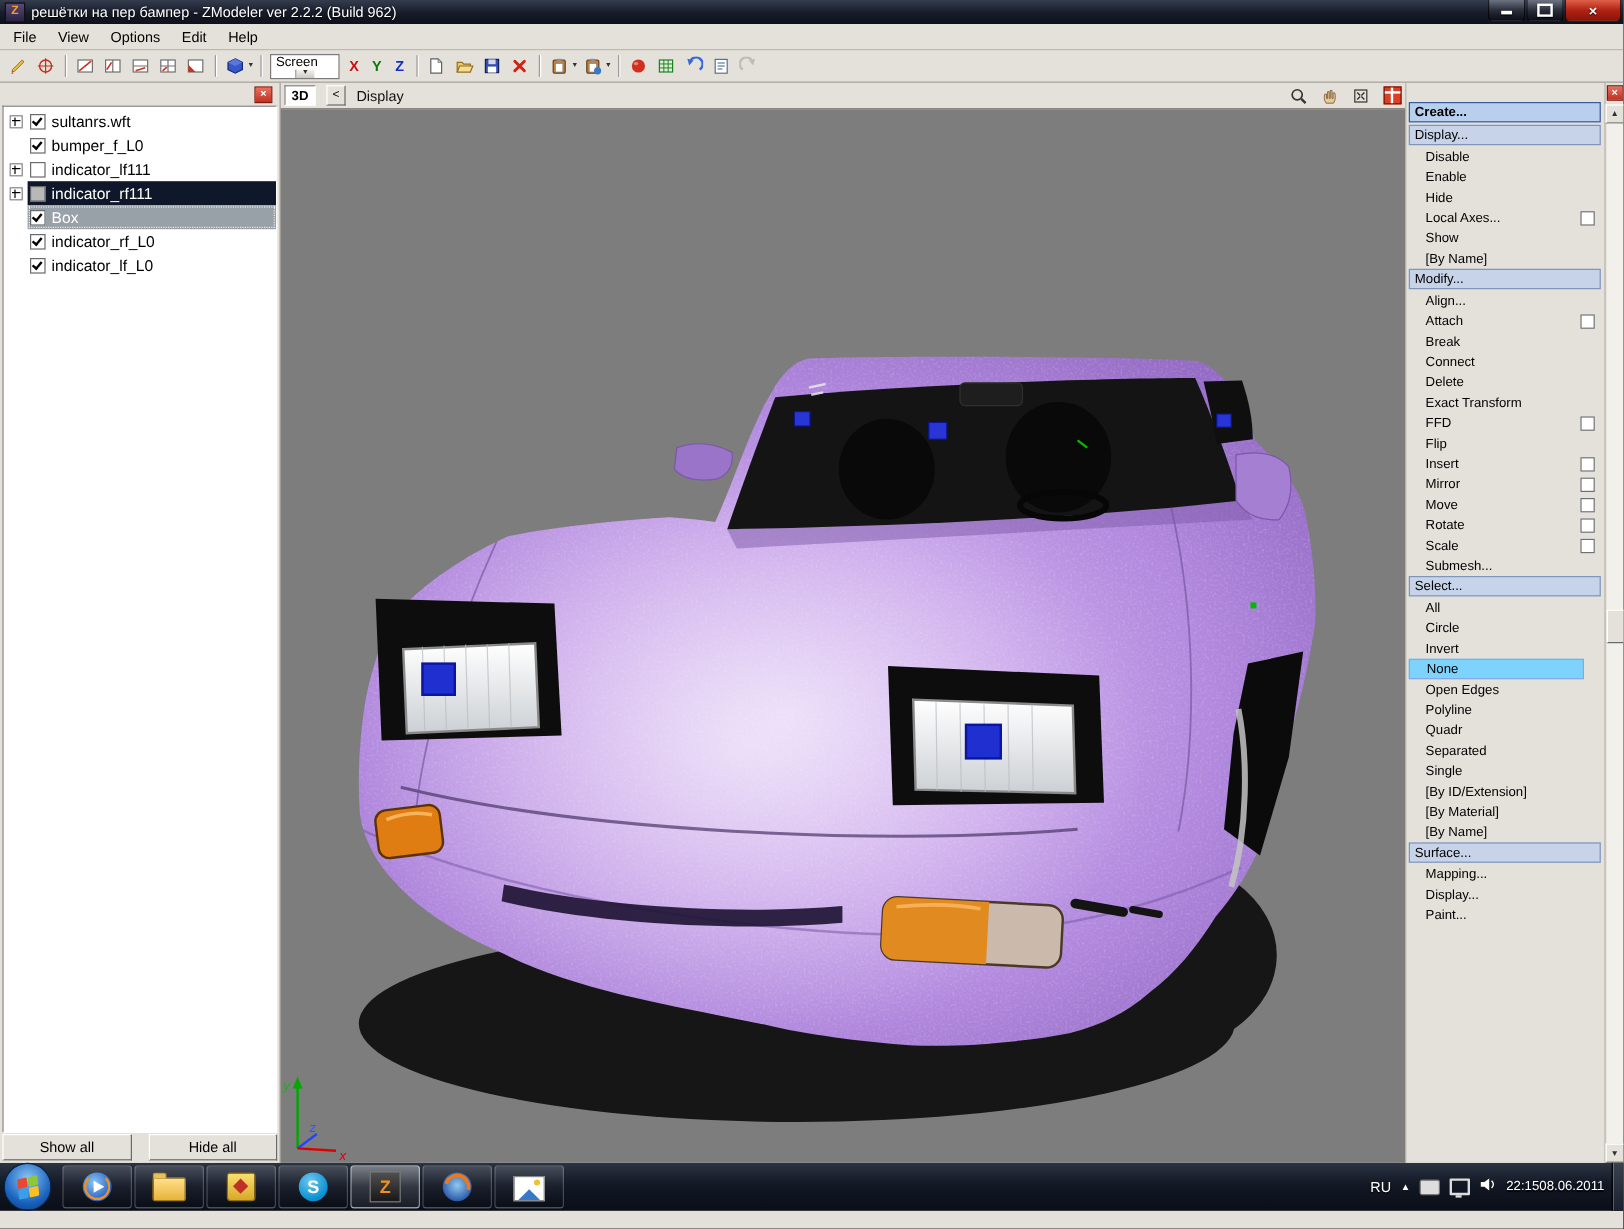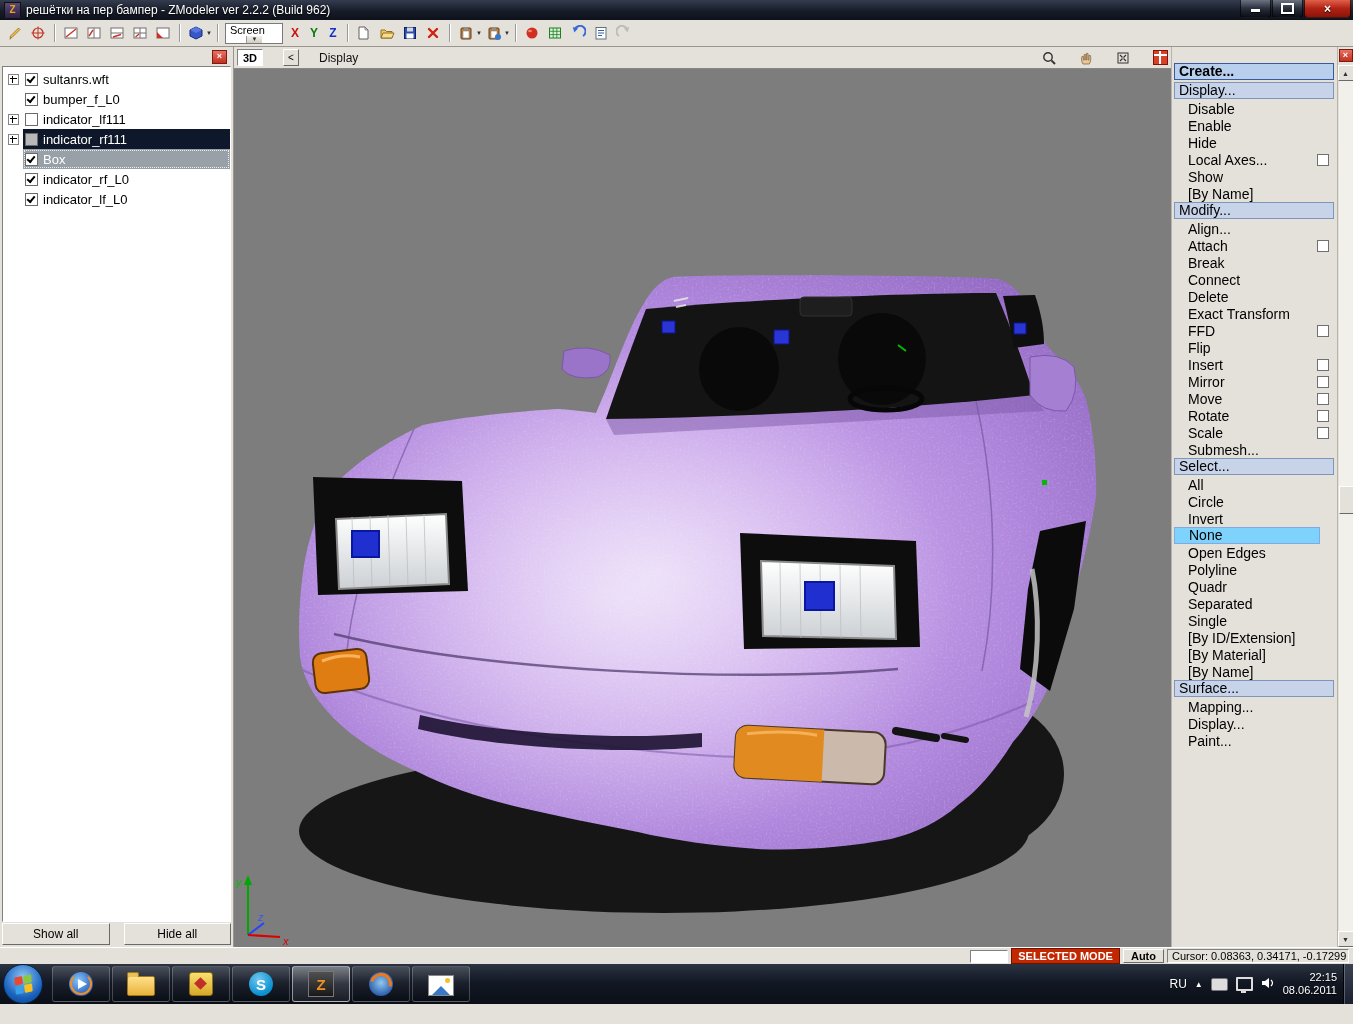--- a/index.html
+++ b/index.html
@@ -49,35 +49,35 @@
   .cb{width:11px;height:11px;background:#fff;border:1px solid #6a6a6a;position:relative;flex:none;}
   .cb.checked::after{content:"";position:absolute;left:1px;top:2px;width:6px;height:3px;border-left:2px solid #000;border-bottom:2px solid #000;transform:rotate(-50deg);}
   .cb.partial{background:#b8b8b8;}
   .tree-row.selected .hl{background:#0f172a;color:#fff;}
   .tree-row.focused .hl{background:#98a0a8;color:#fff;outline:1px dotted #eee;outline-offset:-2px;}
   .tree-buttons{height:22px;display:flex;gap:14px;padding:1px 2px 2px 2px;}
   .btn{flex:1;font-size:12px;font-family:inherit;background:#e4e1da;border:1px solid;border-color:#fff #6a6a6a #6a6a6a #fff;box-shadow:1px 1px 0 #000 inset transparent;cursor:pointer;padding:0;}
 
   
   .viewport{flex:1;display:flex;flex-direction:column;min-width:0;}
-  .vp-head{height:21px;background:#e4e1da;border-bottom:1px solid #8a8680;display:flex;align-items:center;gap:20px;padding:0 3px;}
+  .vp-head{height:21px;background:#e4e1da;border-bottom:1px solid #8a8680;display:flex;align-items:center;gap:9px;padding:0 3px;}
   .vp-3d{width:24px;height:15px;background:#fff;border:1px solid;border-color:#808080 #fff #fff #808080;font-size:11px;font-weight:bold;display:flex;align-items:center;justify-content:center;}
   .vp-back{width:14px;height:15px;background:#e4e1da;border:1px solid;border-color:#fff #6a6a6a #6a6a6a #fff;font-size:10px;display:flex;align-items:center;justify-content:center;}
   .vp-name{font-size:12px;color:#111;}
   .vp-spacer{flex:1;}
   .vp-ico{width:17px;height:17px;display:flex;align-items:center;justify-content:center;}
   .vp-max{width:13px;height:13px;background:#d84028;border:1px solid #7c1408;position:relative;margin-left:2px;}
   .vp-max::before{content:"";position:absolute;left:0;right:0;top:3px;height:2px;background:#fff;}
   .vp-max::after{content:"";position:absolute;top:0;bottom:0;left:5px;width:2px;background:#fff;}
   .vp-canvas{flex:1;position:relative;background:#7d7d7d;overflow:hidden;}
   .vp-canvas svg{position:absolute;left:0;top:0;}
 
   
   .right-panel{width:165px;background:#e4e1da;padding-top:16px;border-left:1px solid #b8b4ac;}
-  .rp-row{height:17px;display:flex;align-items:flex-end;font-size:14px;color:#000;position:relative;box-sizing:border-box;}
+  .rp-row{height:17px;display:flex;align-items:center;font-size:11px;color:#000;position:relative;box-sizing:border-box;}
   .rp-header{background:#c6d3e8;border:1px solid #8096b8;margin:0 3px 1px 2px;padding-left:4px;}
   .rp-top{background:#b9cfee;border:1px solid #3a5a9c;margin:0 3px 2px 2px;padding-left:4px;font-weight:bold;}
   .rp-item{padding-left:16px;}
   .rp-item.selected{background:#7dd3fc;border:1px solid #84a8e0;margin:0 17px 0 2px;padding-left:14px;}
   .rp-cb{position:absolute;right:8px;top:3px;width:10px;height:10px;background:#fff;border:1px solid #707070;}
 
   
   .scroll-col{width:15px;background:#e4e1da;display:flex;flex-direction:column;align-items:center;border-left:1px solid #b8b4ac;}
   .scroll-col .mini-close{width:12px;height:11px;margin:2px 0 3px 0;}
   .scroll-btn{width:14px;height:14px;background:#e4e1da;border:1px solid;border-color:#fff #6a6a6a #6a6a6a #fff;font-size:7px;color:#303030;display:flex;align-items:center;justify-content:center;}
@@ -114,21 +114,21 @@
   .ico-img{width:24px;height:19px;background:#fff;border:1px solid #888;position:relative;overflow:hidden;margin-top:3px;}
   .ico-img::before{content:"";position:absolute;right:3px;top:2px;width:5px;height:5px;border-radius:50%;background:#f0c030;}
   .ico-img::after{content:"";position:absolute;left:1px;bottom:-2px;border-left:11px solid transparent;border-right:11px solid transparent;border-bottom:11px solid #3878c8;}
   .tb-spacer{flex:1;}
   .tray{display:flex;align-items:center;gap:8px;color:#fff;margin-right:6px;}
   .tray-lang{font-size:12px;text-shadow:0 1px 1px #000;}
   .tray-up{font-size:8px;}
   .ti-kb{width:15px;height:11px;background:#ddd;border:1px solid #777;border-radius:2px;}
   .ti-mon{width:13px;height:10px;border:2px solid #ddd;border-radius:1px;position:relative;}
   .ti-mon::after{content:"";position:absolute;left:3px;bottom:-4px;width:5px;height:2px;background:#ddd;}
-  .tray-clock{display:flex;flex-direction:column;align-items:flex-end;font-size:11px;line-height:13px;text-shadow:0 1px 1px #000;}
+  .tray-clock{display:flex;flex-direction:row;align-items:flex-end;font-size:11px;line-height:13px;text-shadow:0 1px 1px #000;}
   .show-desktop{width:9px;height:40px;background:linear-gradient(180deg,#3a4250,#1a2030);border-left:1px solid #000;box-shadow:inset 1px 0 0 rgba(255,255,255,.25);}
 
   svg text{font-family:"Liberation Sans",sans-serif;}
 </style>
 </head>
 <body>
 
 <div class="window">
 
   <div class="titlebar">
@@ -142,20 +142,27 @@
         </span>
       <span class="winbtn">
           <span class="max-box"></span>
         </span>
       <span class="winbtn close">
           <span class="x-glyph">×</span>
         </span>
     </span>
   </div>
 
+  <div class="menubar">
+    <span class="menu-item">File</span>
+    <span class="menu-item">View</span>
+    <span class="menu-item">Options</span>
+    <span class="menu-item">Edit</span>
+    <span class="menu-item">Help</span>
+  </div>
 
   <div class="toolbar">
     <span class="tbico">
         <svg width="16" height="16" viewBox="0 0 16 16">
           <path d="M3 13 l2-.5 8-8 -1.5-1.5 -8 8 Z" fill="#f0c040" stroke="#806020" stroke-width=".7"></path>
           <path d="M3 13 l-.6 1.6 2-.5 Z" fill="#d04030"></path>
         </svg>
       </span>
     <span class="tbico">
         <svg width="16" height="16" viewBox="0 0 16 16">
@@ -626,27 +633,20 @@
     <div class="scroll-col">
       <span class="mini-close">×</span>
       <span class="scroll-btn">▲</span>
       <div class="scroll-track">
         <div class="scroll-thumb"></div>
       </div>
       <span class="scroll-btn">▼</span>
     </div>
   </div>
 
-  <div class="statusbar">
-    <span class="sb-spacer"></span>
-    <span class="sb-white"></span>
-    <span class="sb-mode">SELECTED MODE</span>
-    <span class="sb-auto">Auto</span>
-    <span class="sb-cursor">Cursor: 0.08363, 0.34171, -0.17299</span>
-  </div>
 
   <div class="taskbar">
     <span class="orb">
       <span class="flag">
           <span class="fl-r"></span>
           <span class="fl-g"></span>
           <span class="fl-b"></span>
           <span class="fl-y"></span>
         </span>
     </span>

